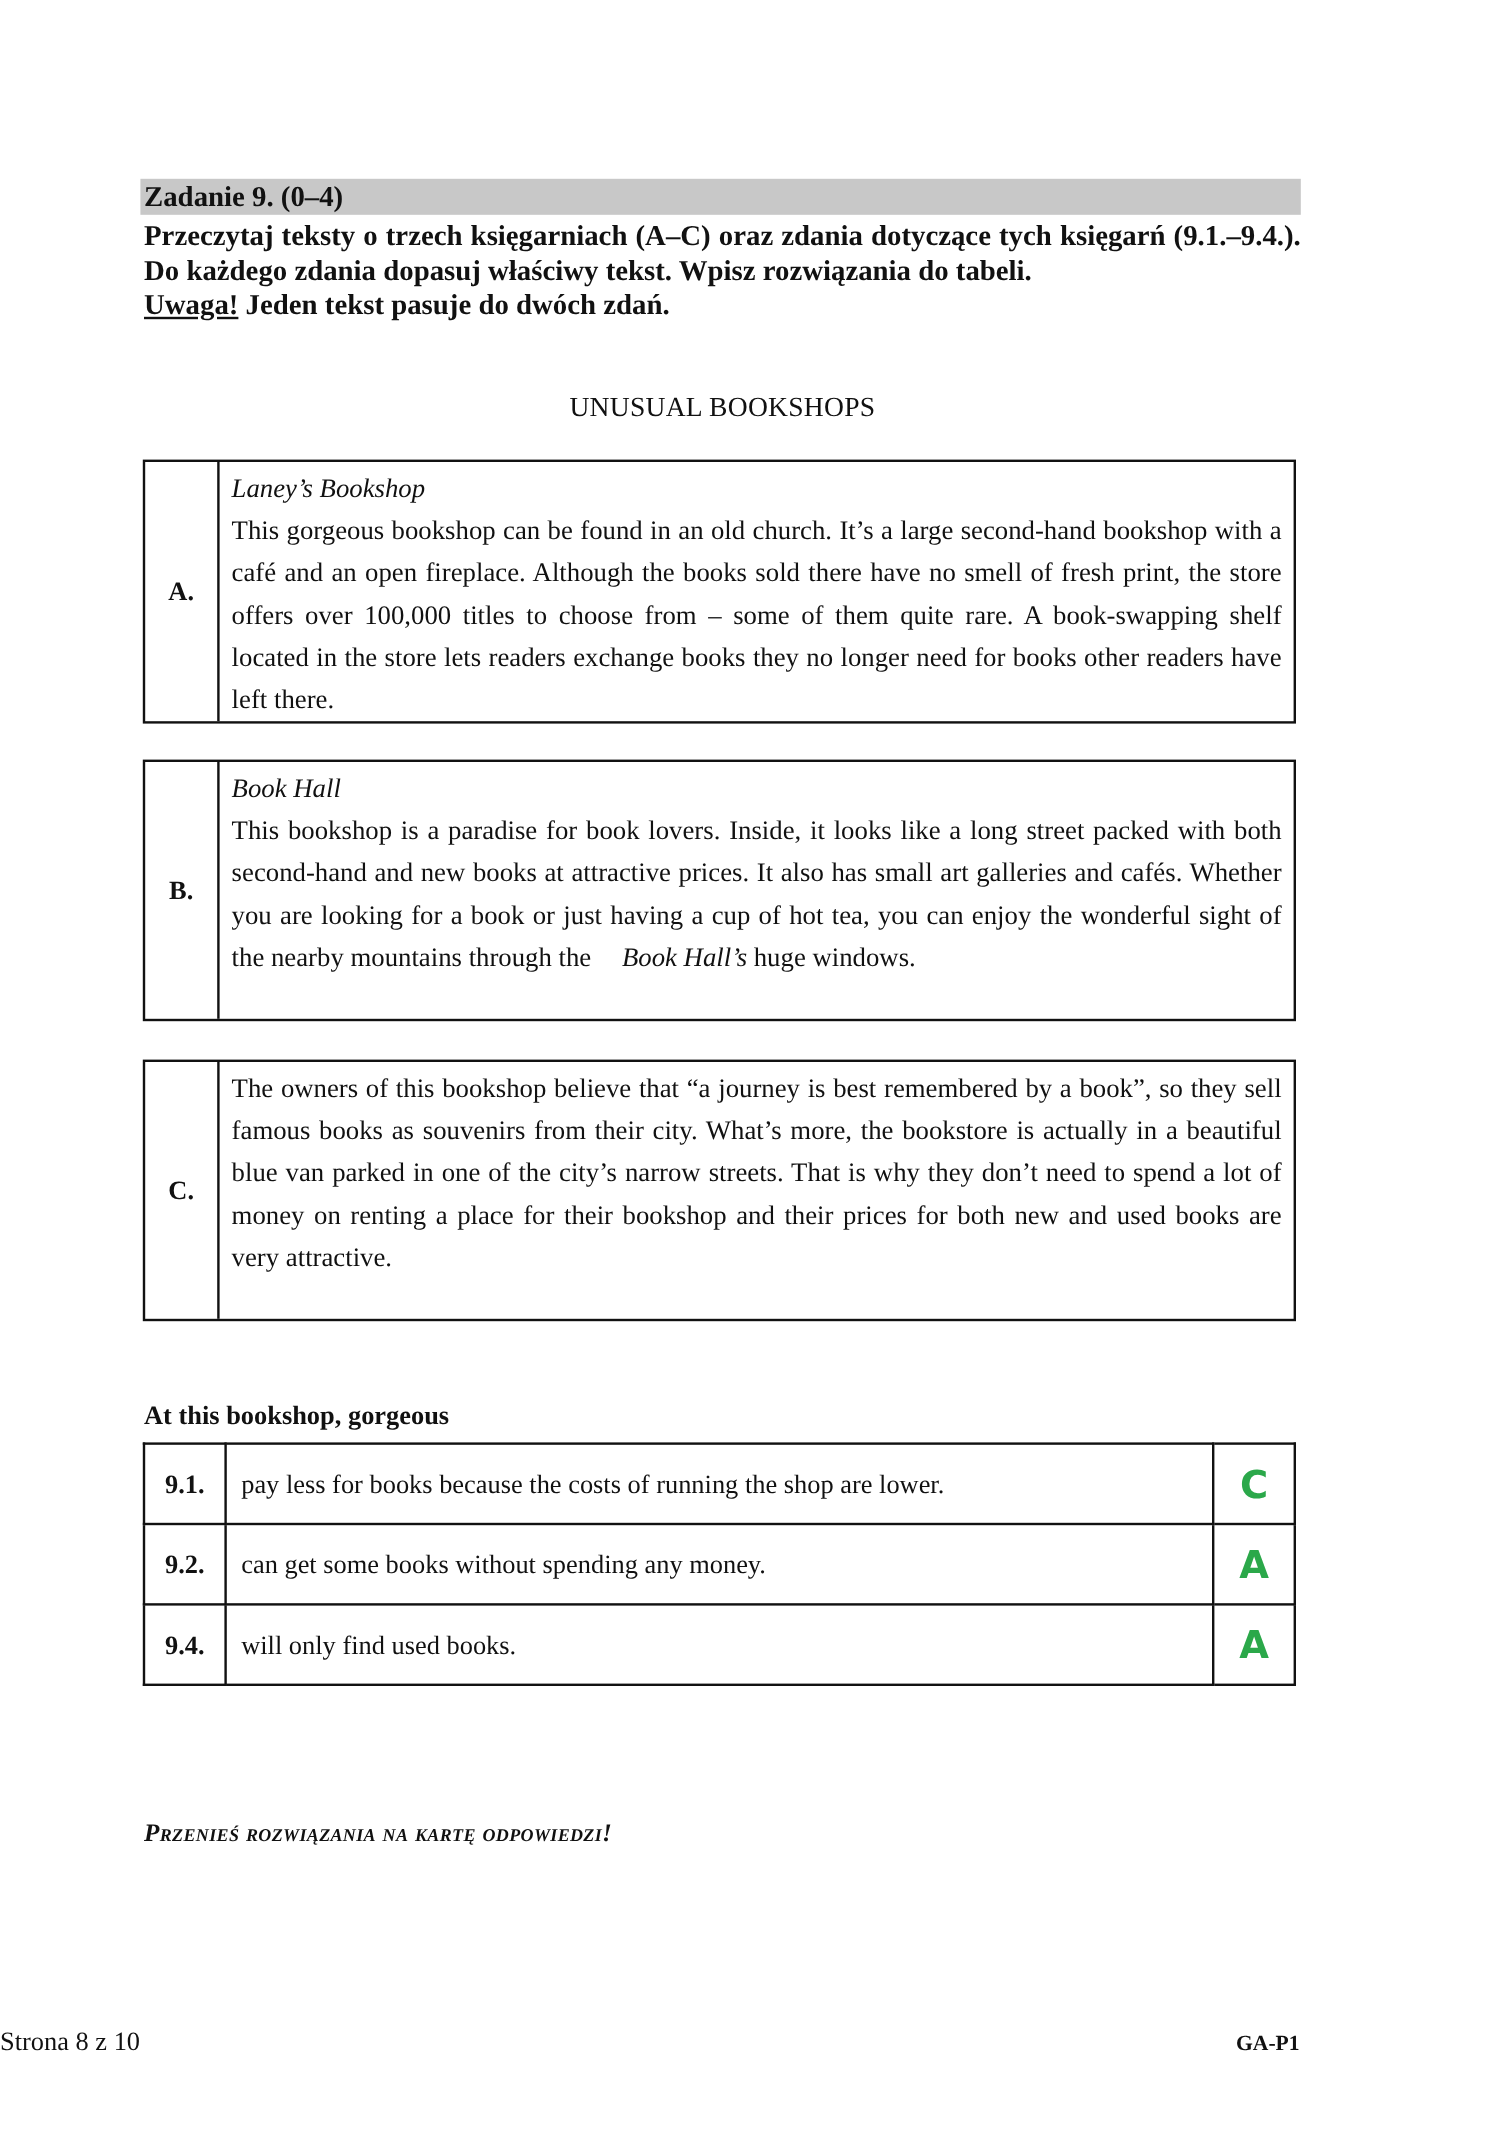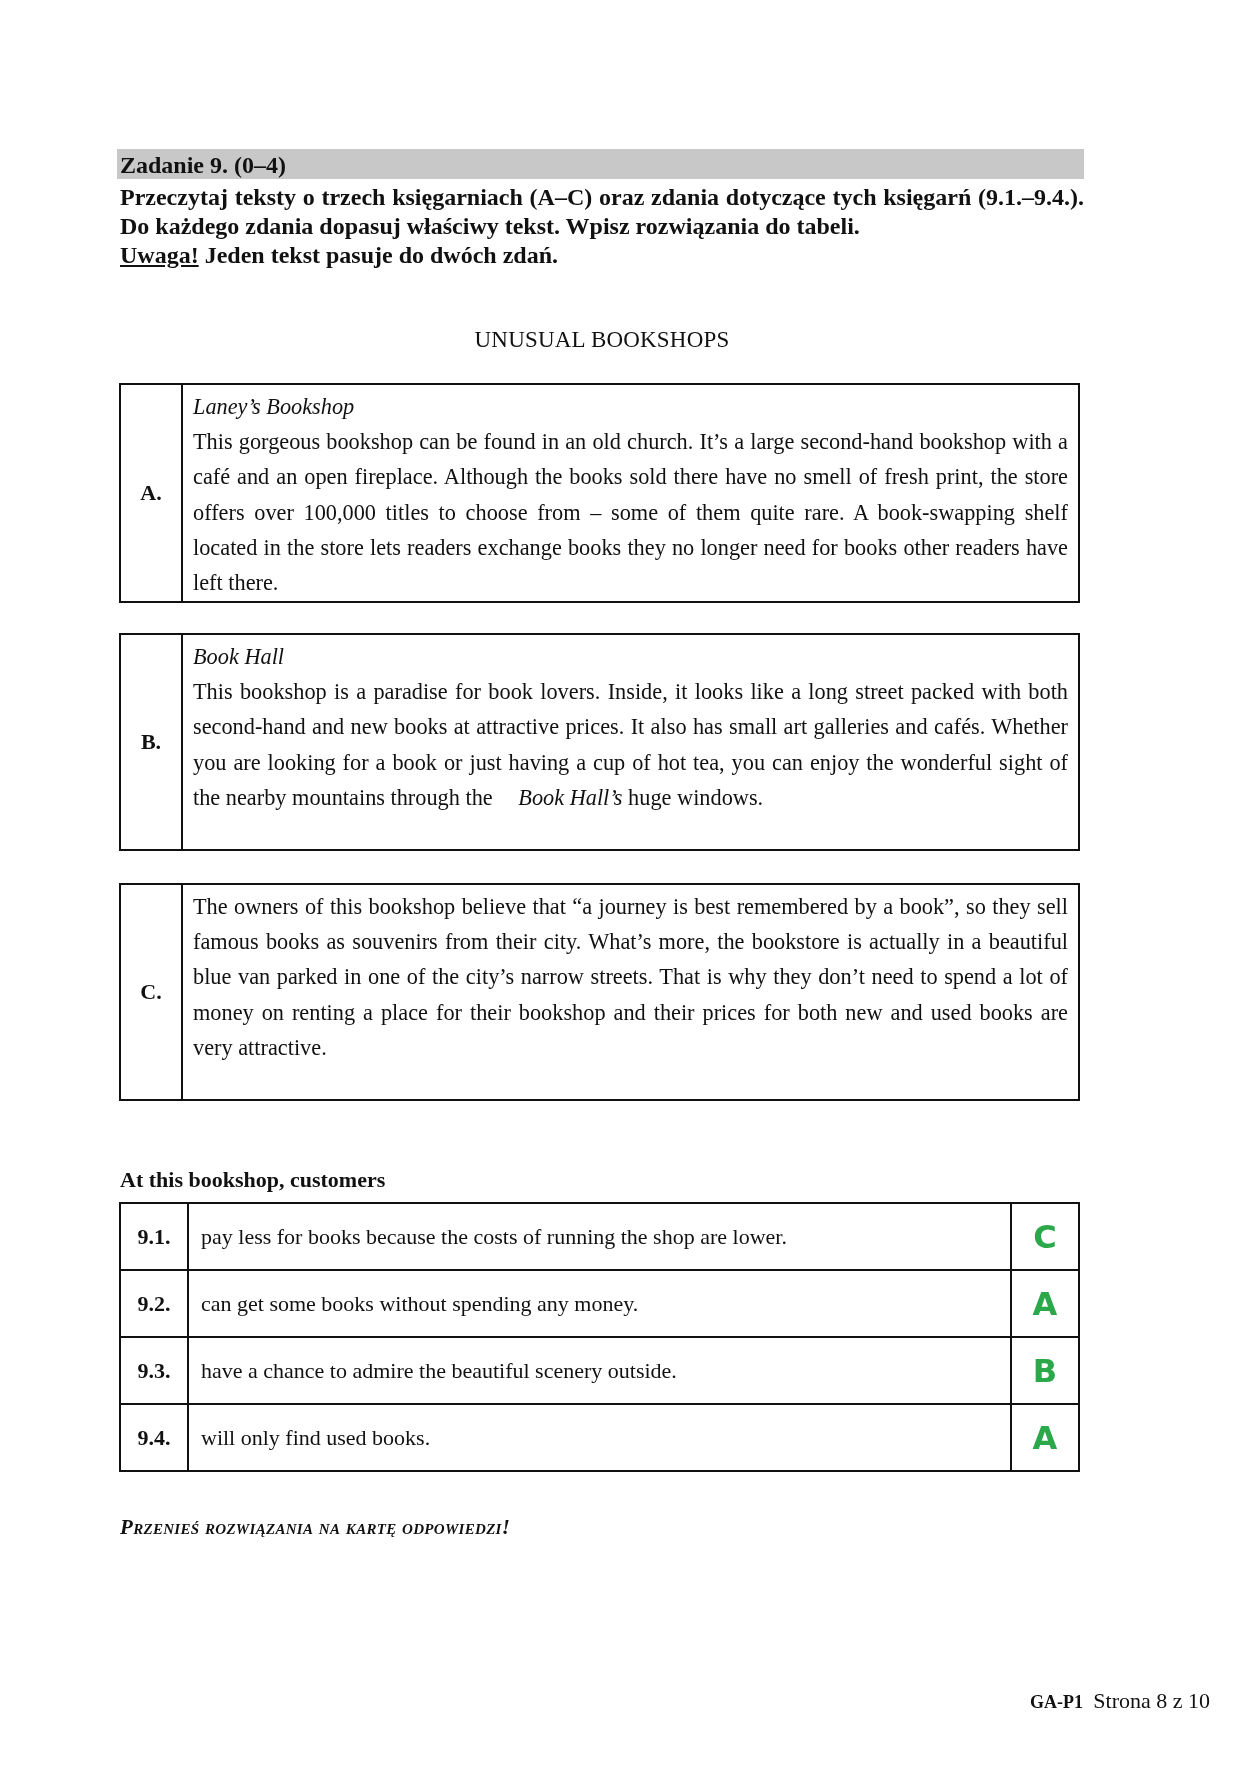--- a/index.html
+++ b/index.html
@@ -32,21 +32,21 @@
   .answers { left: 119px; top: 1202px; width: 961px; border-collapse: collapse; }
   .answers td { border: 2px solid #111; height: 57px; padding: 4px; font-size: 22px; }
   .answers .num { width: 58px; text-align: center; font-weight: bold; }
   .answers .stmt { padding-left: 12px; }
   .answers .ans { width: 58px; text-align: center; font-family: "DejaVu Sans", "Liberation Sans", sans-serif;
                   color: #2ba84a; font-size: 32px; font-weight: bold; }
 
   .transfer-note { left: 120px; top: 1515px; font-size: 21px; font-style: italic; font-weight: bold;
                    font-variant: small-caps; letter-spacing: 0.3px; }
 
-  .footer-page { left: 0; width: 1210px; top: 1688px; text-align: right; font-size: 22px; }
+  .footer-page { left: 0; width: 1210px; top: 1688px; text-align: left; font-size: 22px; }
   .footer-code { left: 1030px; top: 1692px; font-size: 18px; font-weight: bold; }
 </style>
 </head>
 <body>
 
 <div class="abs task-header"></div>
 <div class="abs task-title">Zadanie 9. (0–4)</div>
 <div class="abs instructions">
   <span>Przeczytaj teksty o trzech księgarniach (A–C) oraz zdania dotyczące tych księgarń (9.1.–9.4.). Do każdego zdania dopasuj właściwy tekst. Wpisz rozwiązania do tabeli.</span><br>
   <span class="warn">Uwaga!</span><span> Jeden tekst pasuje do dwóch zdań.</span>
@@ -70,38 +70,33 @@
   </div>
 </div>
 
 <div class="abs text-box box-c">
   <div class="letter">C.</div>
   <div class="content">
     <span>The owners of this bookshop believe that “a journey is best remembered by a book”, so they sell famous books as souvenirs from their city. What’s more, the bookstore is actually in a beautiful blue van parked in one of the city’s narrow streets. That is why they don’t need to spend a lot of money on renting a place for their bookshop and their prices for both new and used books are very attractive.</span>
   </div>
 </div>
 
-<div class="abs answers-intro">At this bookshop, customers</div>
+<div class="abs answers-intro">At this bookshop, gorgeous</div>
 
 <table class="abs answers">
   <tbody>
       <tr>
     <td class="num">9.1.</td>
     <td class="stmt">pay less for books because the costs of running the shop are lower.</td>
     <td class="ans">C</td>
   </tr>
   <tr>
     <td class="num">9.2.</td>
     <td class="stmt">can get some books without spending any money.</td>
     <td class="ans">A</td>
-  </tr>
-  <tr>
-    <td class="num">9.3.</td>
-    <td class="stmt">have a chance to admire the beautiful scenery outside.</td>
-    <td class="ans">B</td>
   </tr>
   <tr>
     <td class="num">9.4.</td>
     <td class="stmt">will only find used books.</td>
     <td class="ans">A</td>
   </tr>
 </tbody>
   </table>
 
 <div class="abs transfer-note">Przenieś rozwiązania na kartę odpowiedzi!</div>

